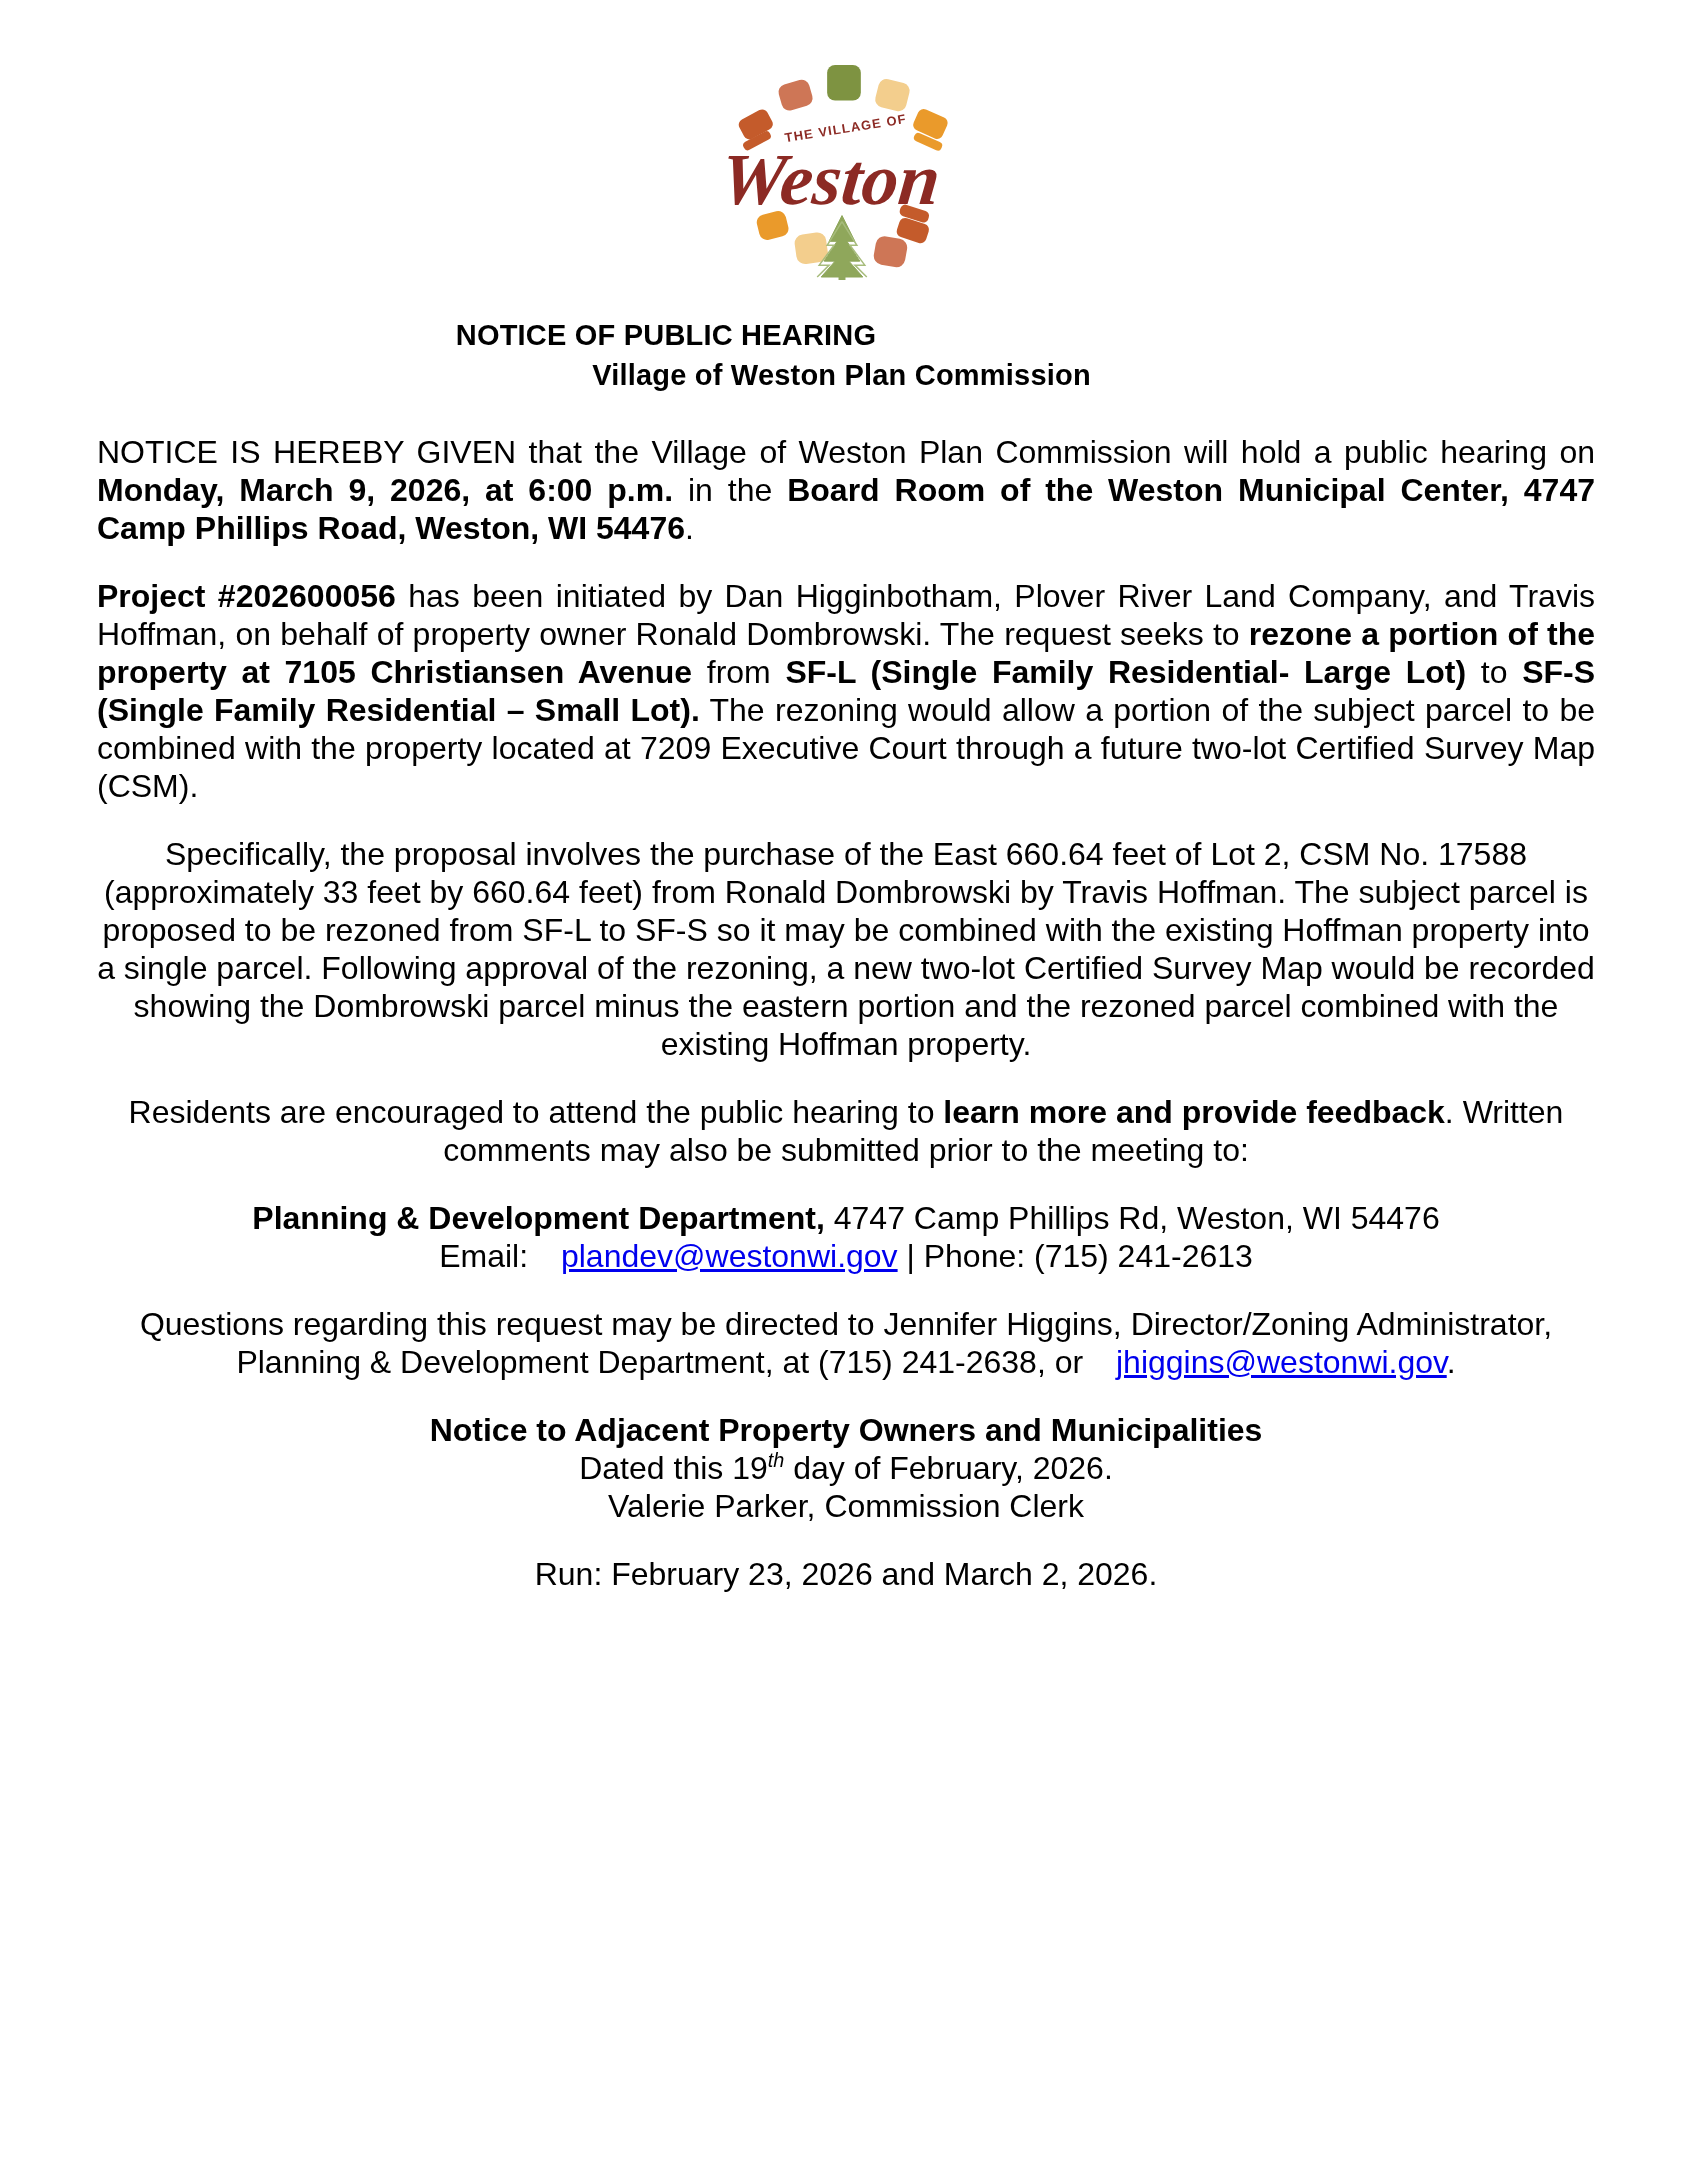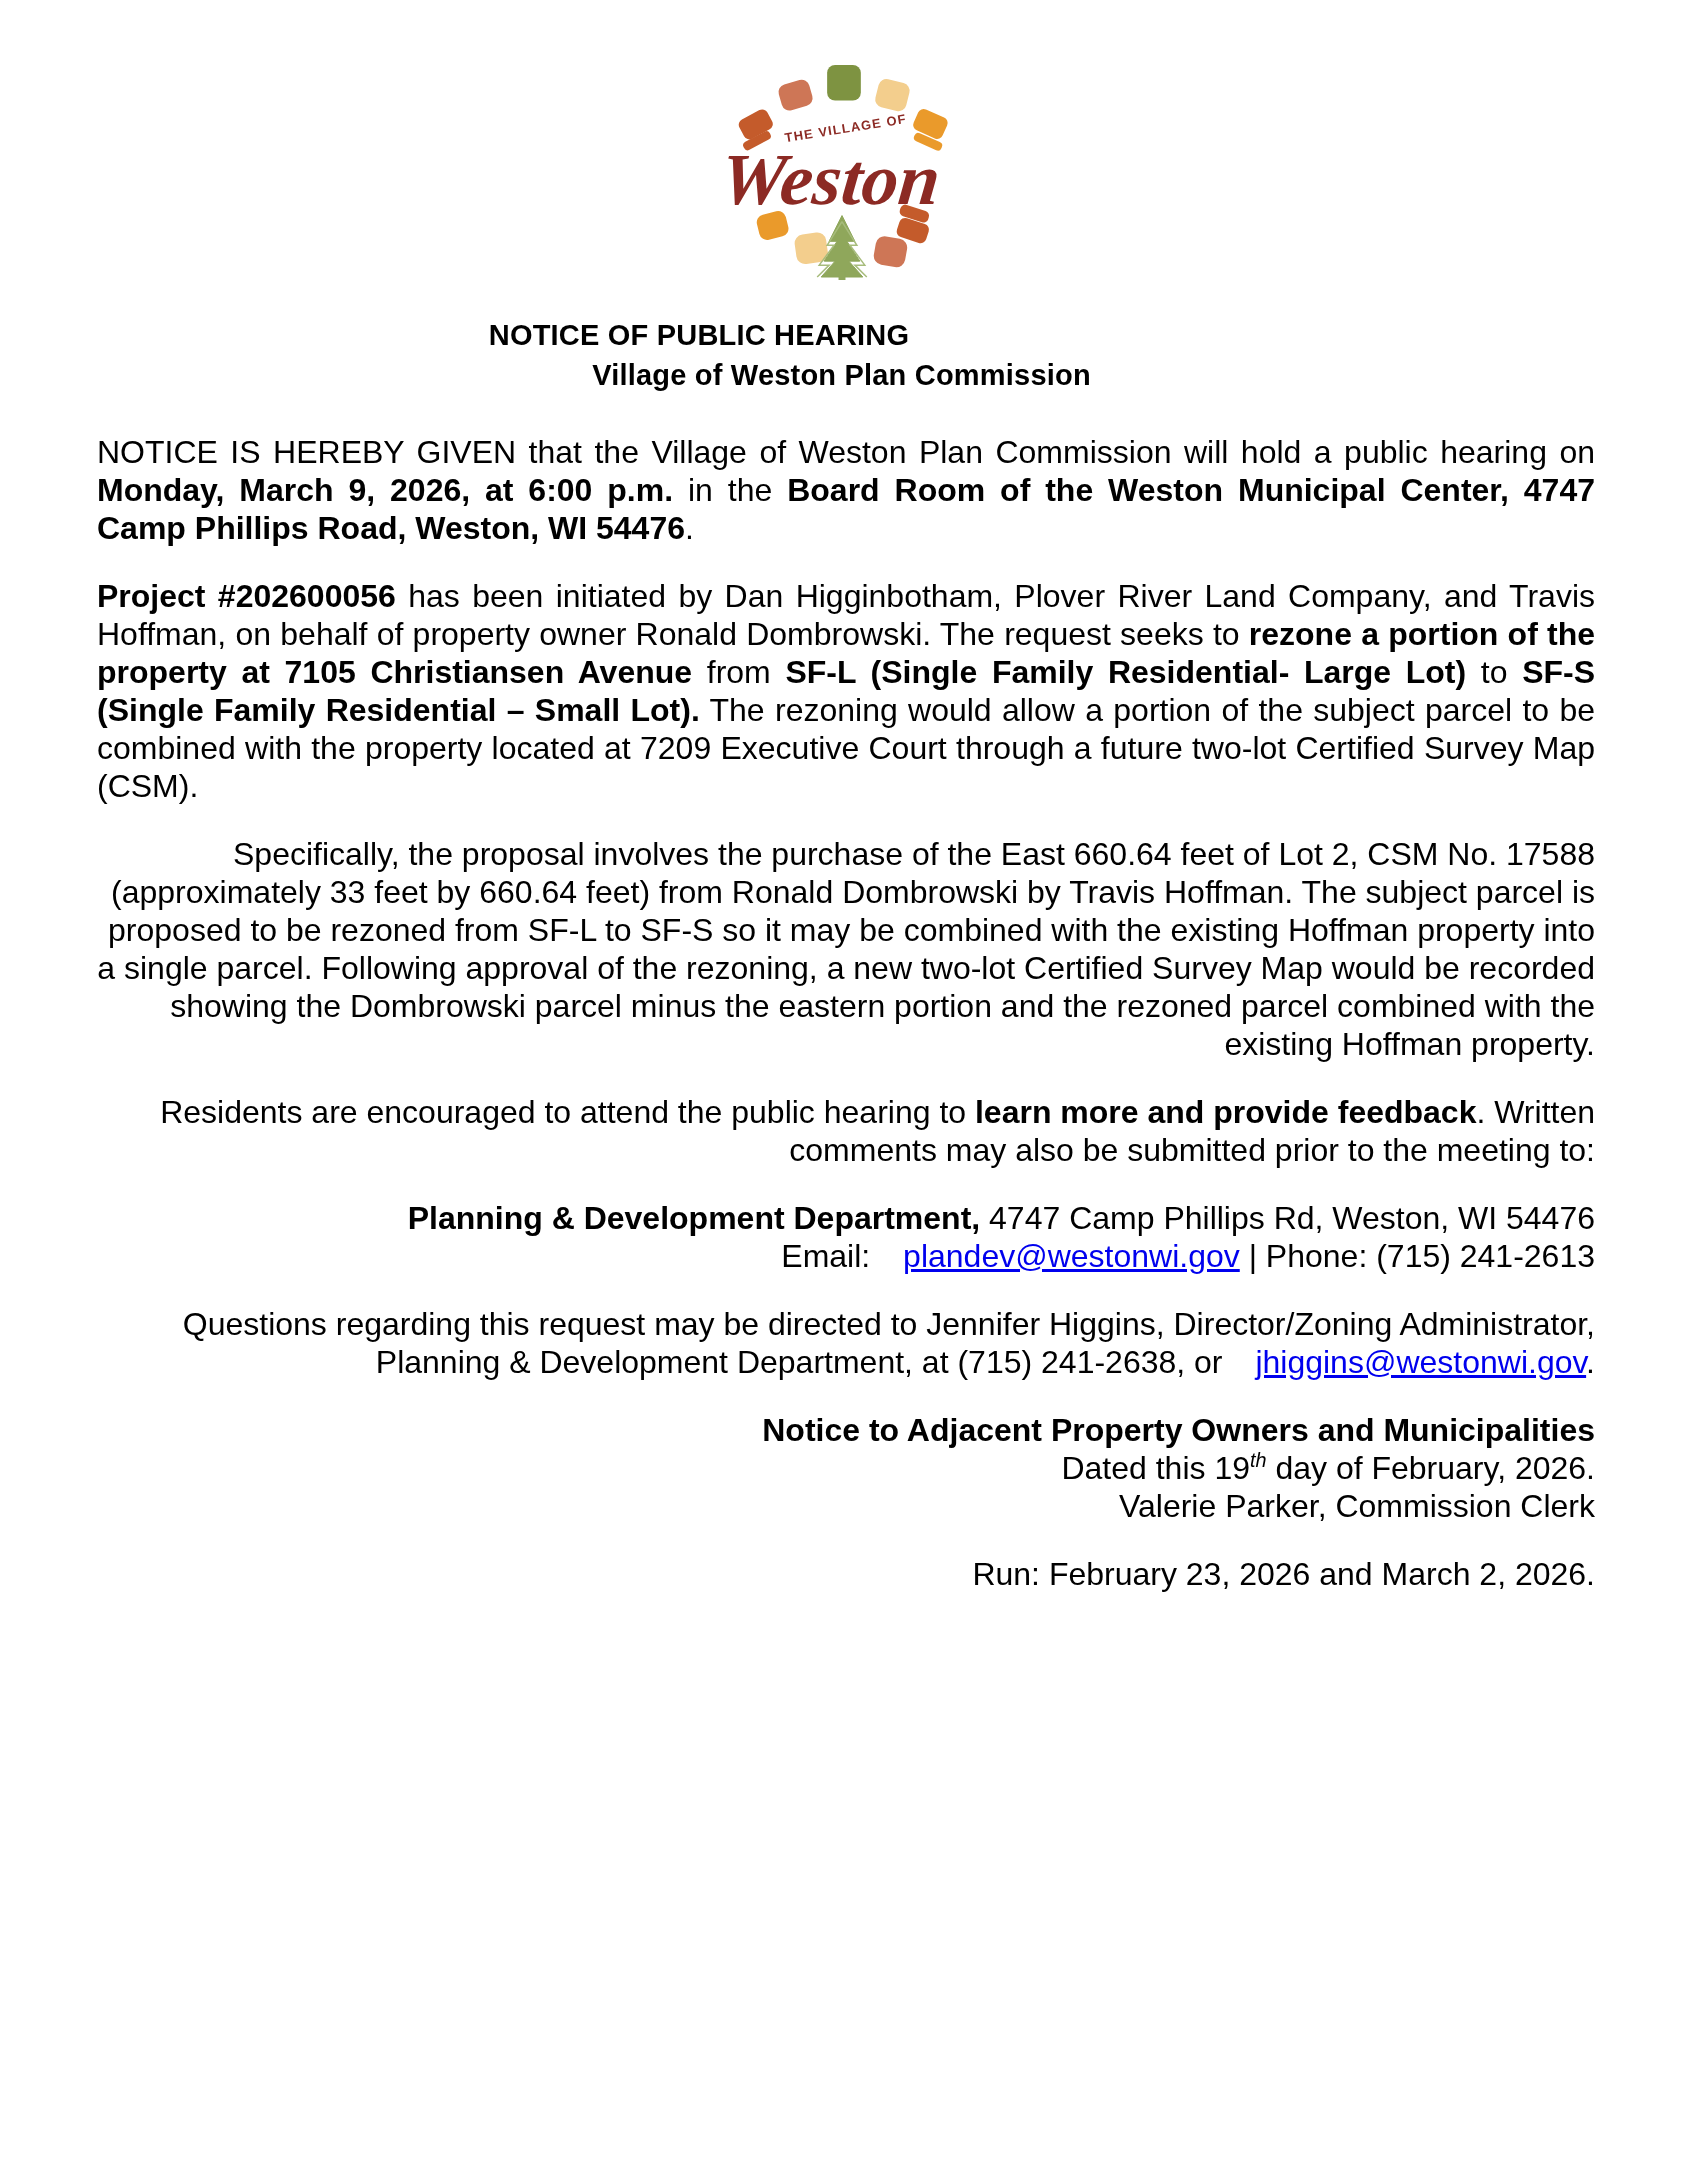--- a/index.html
+++ b/index.html
@@ -43,21 +43,20 @@
   
   .doc-title {
     position: absolute;
     left: 0;
     top: 319px;
     width: 1332px;
     text-align: center;
     font-size: 29px;
     font-weight: bold;
     letter-spacing: 0.2px;
-    padding-left: 33px;
   }
   .doc-subtitle {
     position: absolute;
     left: 0;
     top: 359px;
     width: 1683px;
     text-align: center;
     font-size: 29px;
     font-weight: bold;
     letter-spacing: 0.2px;
@@ -70,21 +69,21 @@
     top: 433px;
     width: 1498px;
     font-size: 32px;
     line-height: 38px;
   }
   p.para {
     margin: 0 0 30px 0;
     text-align: justify;
     text-justify: inter-word;
   }
-  p.para.nojust { text-align: right; }
+  p.para.nojust { text-align: center; }
   p.para.tight { margin-bottom: 0; }
   b { font-weight: bold; }
   .link {
     color: #0000EE;
     text-decoration: underline;
     margin-left: 24px;
   }
   sup {
     font-size: 0.62em;
     vertical-align: super;

